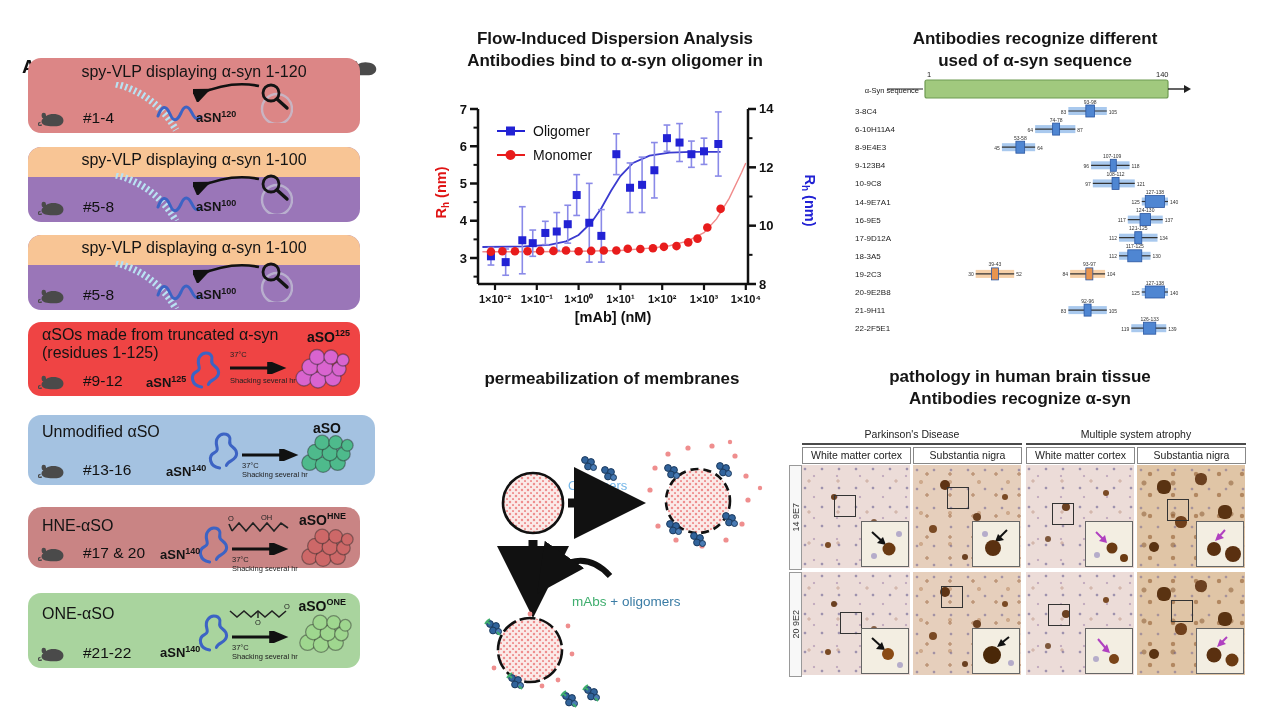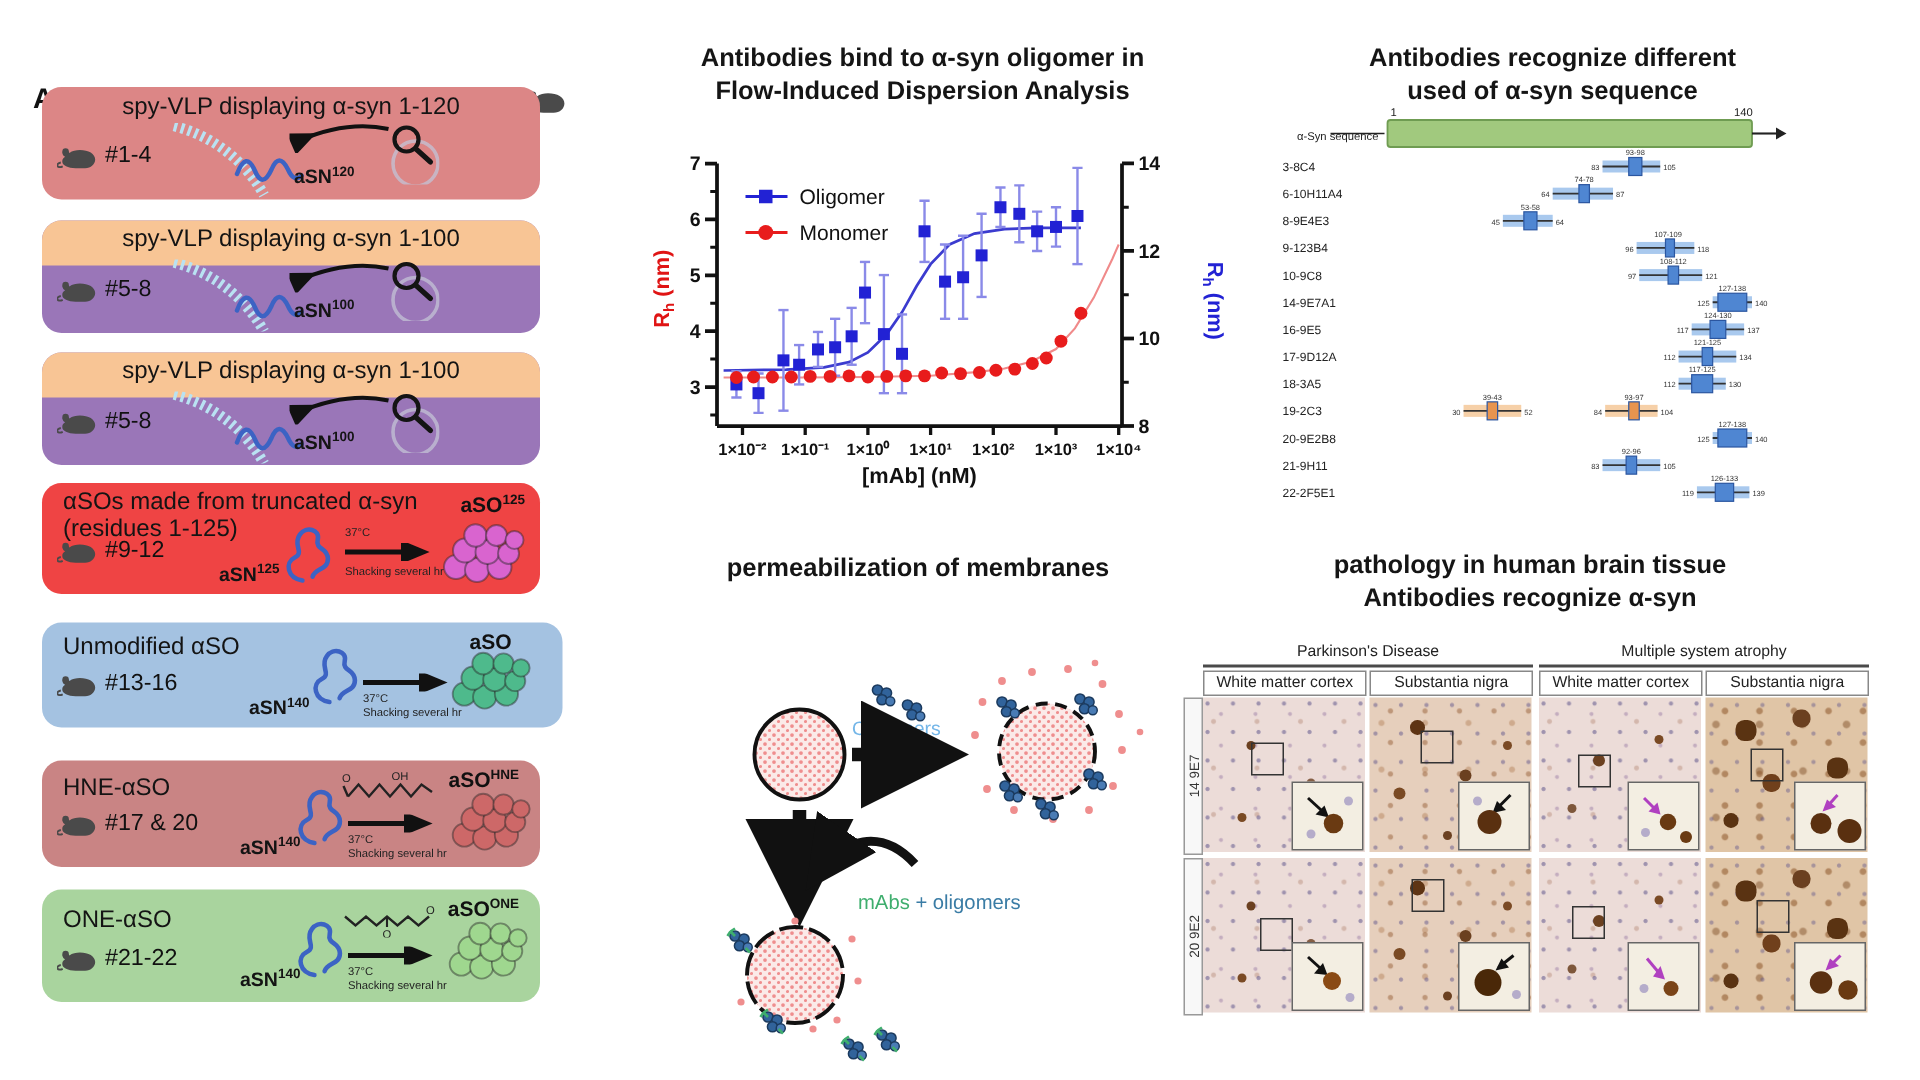--- a/index.html
+++ b/index.html
@@ -6,21 +6,21 @@
   #fig{position:relative;width:1280px;height:720px;background:#fff;overflow:hidden;
        font-family:"Liberation Sans",sans-serif;color:#111;}
   .abs{position:absolute;}
   .panel-title{font-weight:bold;font-size:17px;line-height:1.3;text-align:center;color:#151515;}
   
   #antigen-title{left:22px;top:20px;font-size:19px;font-weight:bold;display:flex;align-items:center;gap:6px;margin-top:36px;}
   .antigen-box{left:28px;width:332px;border-radius:13px;}
   .bx-head{position:absolute;left:0;top:0;right:0;height:30px;border-radius:13px 13px 0 0;}
   .bx-title{position:absolute;left:0;right:0;top:5px;text-align:center;font-size:16px;color:#141414;}
   .bx-title.left{left:14px;right:auto;text-align:left;}
-  .mouse-id{position:absolute;left:10px;bottom:20px;display:flex;align-items:center;gap:4px;font-size:15.5px;}
+  .mouse-id{position:absolute;left:10px;bottom:6px;display:flex;align-items:center;gap:17px;font-size:15.5px;}
   .lbl{position:absolute;font-size:13px;font-weight:bold;color:#141414;}
   .lbl sup{font-size:9px;}
   .prod{position:absolute;font-size:14px;font-weight:bold;}
   .prod sup{font-size:9px;}
   .cond{position:absolute;font-size:7.5px;color:#222;line-height:1.2;}
   
   #fida-title{left:430px;top:28px;width:370px;}
   #fida-chart{left:433px;top:84px;}
   svg{font-family:"Liberation Sans",sans-serif;}
   
@@ -254,21 +254,21 @@
       </svg>
     <div class="mouse-id">
       <svg width="28" height="17">
           <use href="#sym-mouse" width="28" height="17"></use>
         </svg>
       <span>#13-16</span>
     </div>
     <span class="lbl" style="left:138px;bottom:6px;"><span>aSN</span><sup>140</sup></span>
   </div>
 
-  <div class="abs antigen-box" style="top: 507px; height: 71px; background: rgb(201, 132, 132);">
+  <div class="abs antigen-box" style="top: 507px; height: 61px; background: rgb(201, 132, 132); border-radius: 14px;">
     <div class="bx-title left" style="top:10px;">HNE-αSO</div>
     <span class="prod" style="right:14px;top:4px;"><span>aSO</span><sup>HNE</sup></span>
     <svg class="abs" style="left:168px;top:16px;" width="34" height="44">
         <use href="#sym-fold" width="34" height="44"></use>
       </svg>
     <svg class="abs" style="left:200px;top:4px;" width="80" height="26">
       <path d="M4,20 L11,12 L18,20 L25,12 L32,20 L39,12 L46,20 L53,12 L60,17" fill="none" stroke="#222" stroke-width="1.6"></path>
       <line x1="4" y1="20" x2="1" y2="13" stroke="#222" stroke-width="1.6"></line>
       <text x="0" y="10" font-size="7.5" fill="#222">O</text>
       <text x="33" y="9" font-size="7.5" fill="#222">OH</text>
@@ -323,22 +323,22 @@
     <div class="mouse-id">
       <svg width="28" height="17">
           <use href="#sym-mouse" width="28" height="17"></use>
         </svg>
       <span>#21-22</span>
     </div>
     <span class="lbl" style="left:132px;bottom:8px;"><span>aSN</span><sup>140</sup></span>
   </div>
 
   <div class="abs panel-title" id="fida-title">
+    <div>Flow-Induced Dispersion Analysis</div>
     <div>Antibodies bind to α-syn oligomer in</div>
-    <div>Flow-Induced Dispersion Analysis</div>
   </div>
   <svg class="abs" id="fida-chart" width="385" height="258">
       <line x1="45" y1="25" x2="45" y2="200" stroke="#111" stroke-width="2.5"></line>
       <line x1="45" y1="200" x2="315" y2="200" stroke="#111" stroke-width="2.5"></line>
       <line x1="315" y1="25" x2="315" y2="200" stroke="#111" stroke-width="2.5"></line>
       <line x1="45" y1="174" x2="37" y2="174" stroke="#111" stroke-width="2.5"></line>
       <text x="34" y="178.5" text-anchor="end" font-size="13" font-weight="bold" fill="#111">3</text>
       <line x1="45" y1="136.75" x2="37" y2="136.75" stroke="#111" stroke-width="2.5"></line>
       <text x="34" y="141.25" text-anchor="end" font-size="13" font-weight="bold" fill="#111">4</text>
       <line x1="45" y1="99.5" x2="37" y2="99.5" stroke="#111" stroke-width="2.5"></line>

